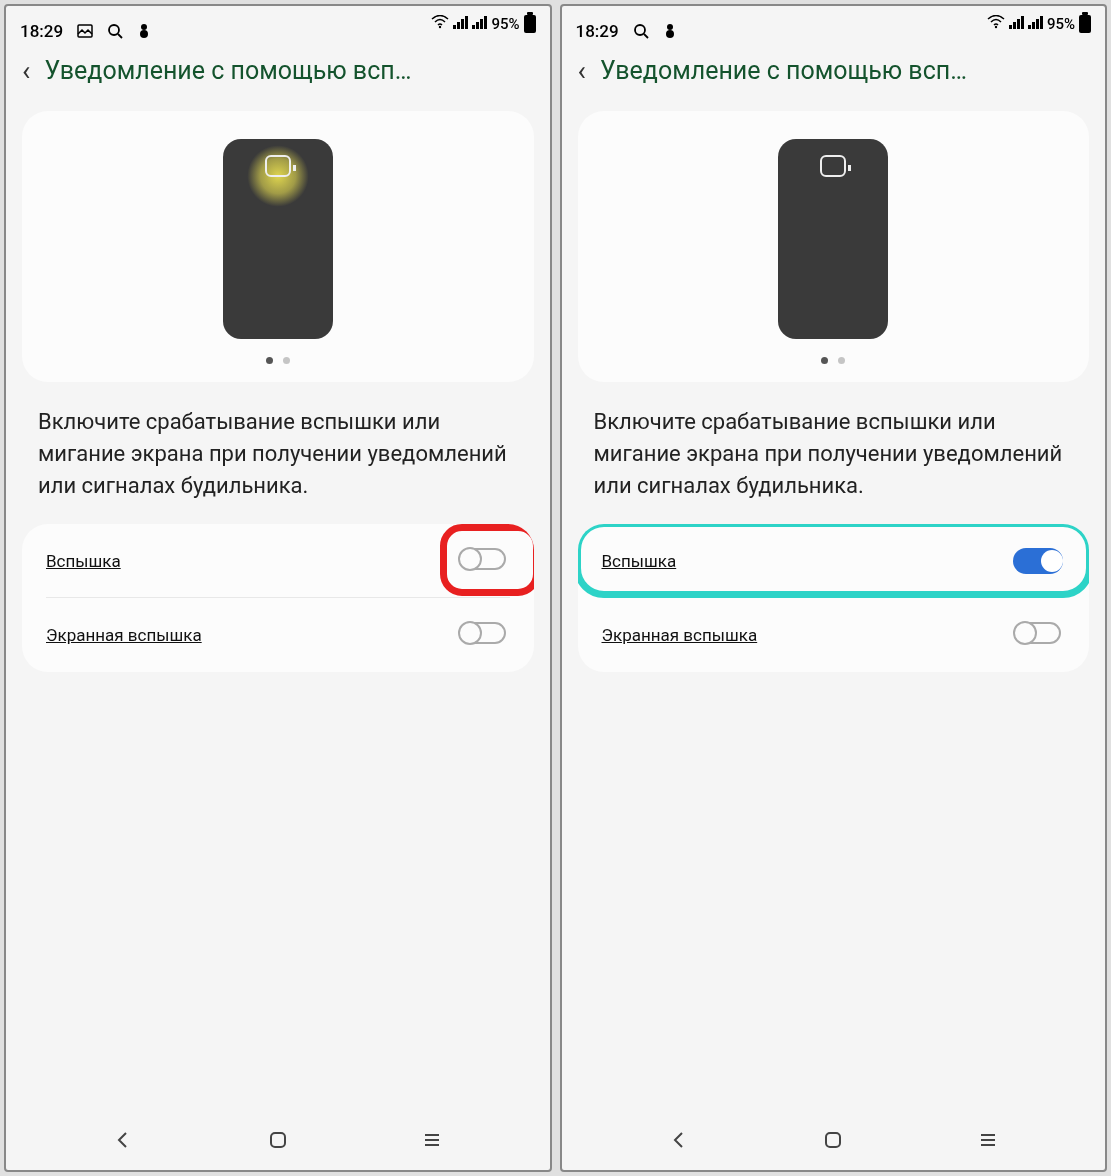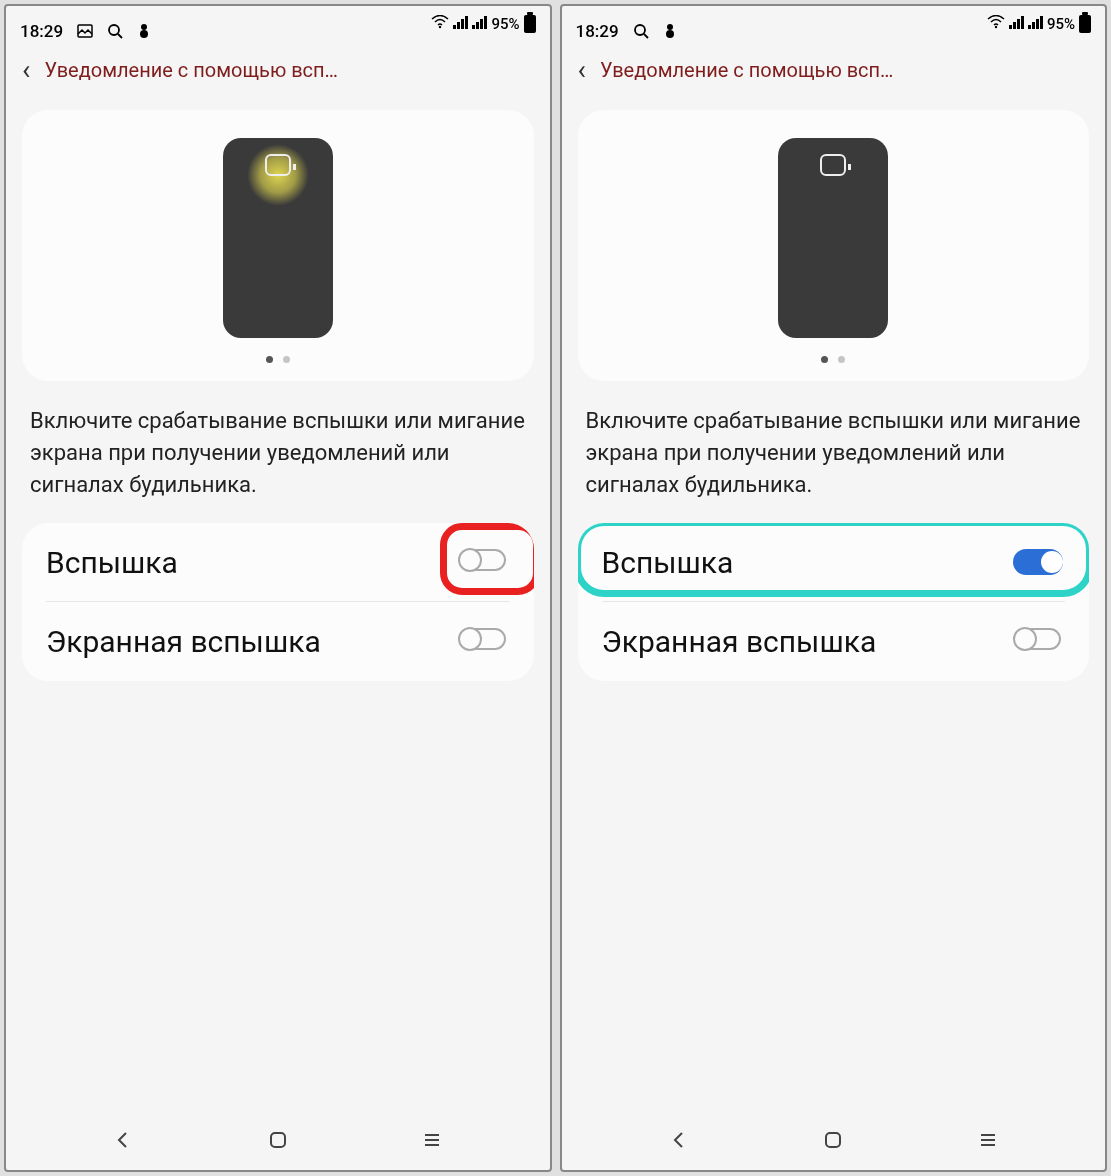--- a/index.html
+++ b/index.html
@@ -36,22 +36,22 @@
     .status-right { display: flex; align-items: flex-start; gap: 4px; font-size: 15px; }
     .icon { display: inline-flex; align-items: center; justify-content: center; }
     .header {
       display: flex;
       align-items: center;
       padding: 14px 16px 18px 16px;
       gap: 14px;
     }
     .back-chevron { font-size: 28px; color: #333; line-height: 1; }
     .header-title {
-      font-size: 20px;
-      color: #7f1d1d;
+      font-size: 25px;
+      color: #14532d;
       white-space: nowrap;
       overflow: hidden;
       text-overflow: ellipsis;
       flex: 1;
     }
     .illus-card {
       background: #fcfcfc;
       border-radius: 26px;
       margin: 8px 16px 16px 16px;
       padding: 28px 0 18px 0;
@@ -98,37 +98,38 @@
       z-index: 1;
     }
     .camera.glow { z-index: 2; }
     .dots { display: flex; gap: 10px; }
     .dot { width: 7px; height: 7px; border-radius: 50%; background: #c5c5c5; }
     .dot.active { background: #555; }
     .desc {
       font-size: 22px;
       line-height: 1.45;
       color: #222;
-      padding: 8px 24px 22px 24px;
+      padding: 8px 24px 22px 32px;
     }
     .options-card {
       background: #fcfcfc;
       border-radius: 26px;
       margin: 0 16px;
       overflow: hidden;
       position: relative;
     }
     .option-row {
       display: flex;
       justify-content: space-between;
       align-items: center;
       padding: 22px 24px;
-      font-size: 30px;
+      font-size: 17px;
       color: #111;
       position: relative;
+      text-decoration: underline;
     }
     .option-row:first-child::after {
       content: "";
       position: absolute;
       bottom: 0;
       left: 24px;
       right: 24px;
       height: 1px;
       background: #e8e8e8;
     }

